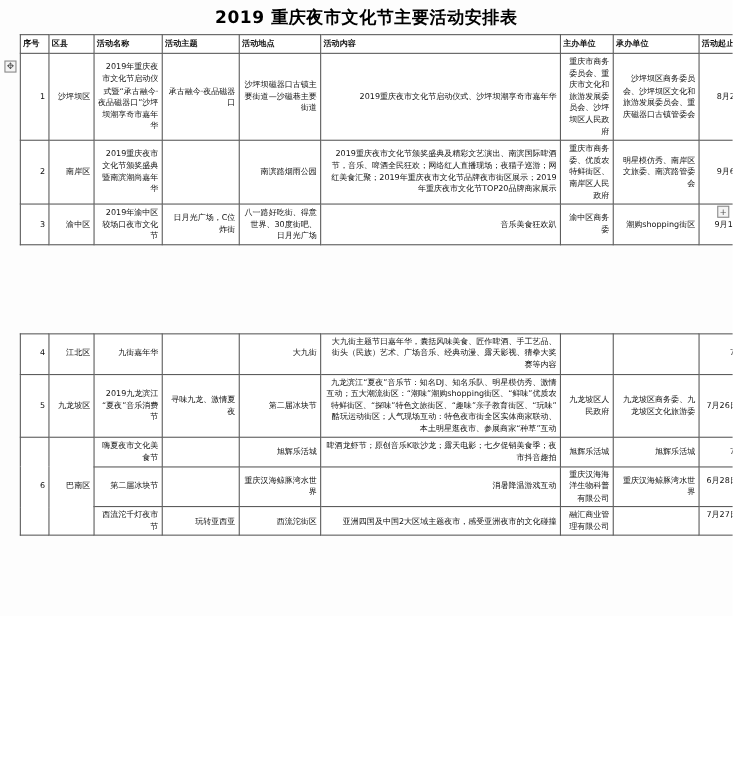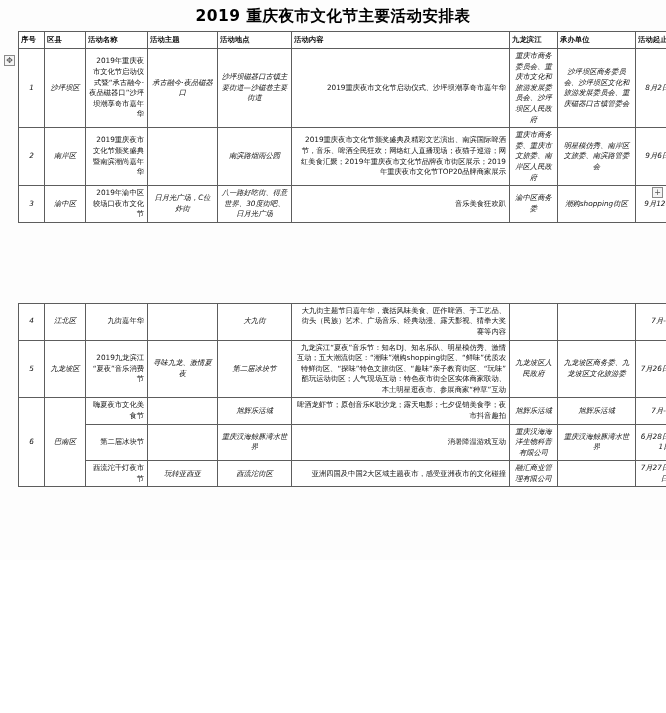--- a/index.html
+++ b/index.html
@@ -68,21 +68,21 @@
     word-break: break-all;
     box-sizing: border-box;
   }
   table.sched th {
     text-align: left;
     font-weight: bold;
     font-size: 7.4px;
     height: 17px;
     padding: 1px 2px;
   }
-  td.c { text-align: center; font-style: italic; }
+  td.c { text-align: right; }
   td.l { text-align: right; }
   .col-no    { width: 26px; }
   .col-dist  { width: 41px; }
   .col-name  { width: 62px; }
   .col-theme { width: 70px; }
   .col-place { width: 74px; }
   .col-cont  { width: 218px; }
   .col-host  { width: 48px; }
   .col-org   { width: 78px; }
   .col-time  { width: 58px; }
@@ -119,21 +119,21 @@
           <col class="col-time">
       </colgroup>
       <thead>
         <tr>
           <th>序号</th>
           <th>区县</th>
           <th>活动名称</th>
           <th>活动主题</th>
           <th>活动地点</th>
           <th>活动内容</th>
-          <th>九龙滨江</th>
+          <th>主办单位</th>
           <th>承办单位</th>
           <th>活动起止时间</th>
         </tr>
       </thead>
       <tbody>
         <tr>
           <td class="c">1</td>
           <td class="c">沙坪坝区</td>
           <td class="l">2019年重庆夜市文化节启动仪式暨“承古融今·夜品磁器口”沙坪坝潮享奇市嘉年华</td>
           <td class="c">承古融今·夜品磁器口</td>
@@ -143,21 +143,21 @@
           <td class="c">沙坪坝区商务委员会、沙坪坝区文化和旅游发展委员会、重庆磁器口古镇管委会</td>
           <td class="c">8月2日-4日</td>
         </tr>
         <tr>
           <td class="c">2</td>
           <td class="c">南岸区</td>
           <td class="l">2019重庆夜市文化节颁奖盛典暨南滨潮尚嘉年华</td>
           <td class="c empty"></td>
           <td class="c">南滨路烟雨公园</td>
           <td class="l">2019重庆夜市文化节颁奖盛典及精彩文艺演出、南滨国际啤酒节，音乐、啤酒全民狂欢；网络红人直播现场；夜猫子巡游；网红美食汇聚；2019年重庆夜市文化节品牌夜市街区展示；2019年重庆夜市文化节TOP20品牌商家展示</td>
-          <td class="c">重庆市商务委、重庆市文旅委、南岸区人民政府</td>
+          <td class="c">重庆市商务委、优质农特鲜街区、南岸区人民政府</td>
           <td class="c">明星模仿秀、南岸区文旅委、南滨路管委会</td>
           <td class="c">9月6日-9日</td>
         </tr>
         <tr>
           <td class="c">3</td>
           <td class="c">渝中区</td>
           <td class="l">2019年渝中区较场口夜市文化节</td>
           <td class="c">日月光广场，C位炸街</td>
           <td class="c">八一路好吃街、得意世界、30度街吧、日月光广场</td>
           <td class="l">音乐美食狂欢趴</td>

